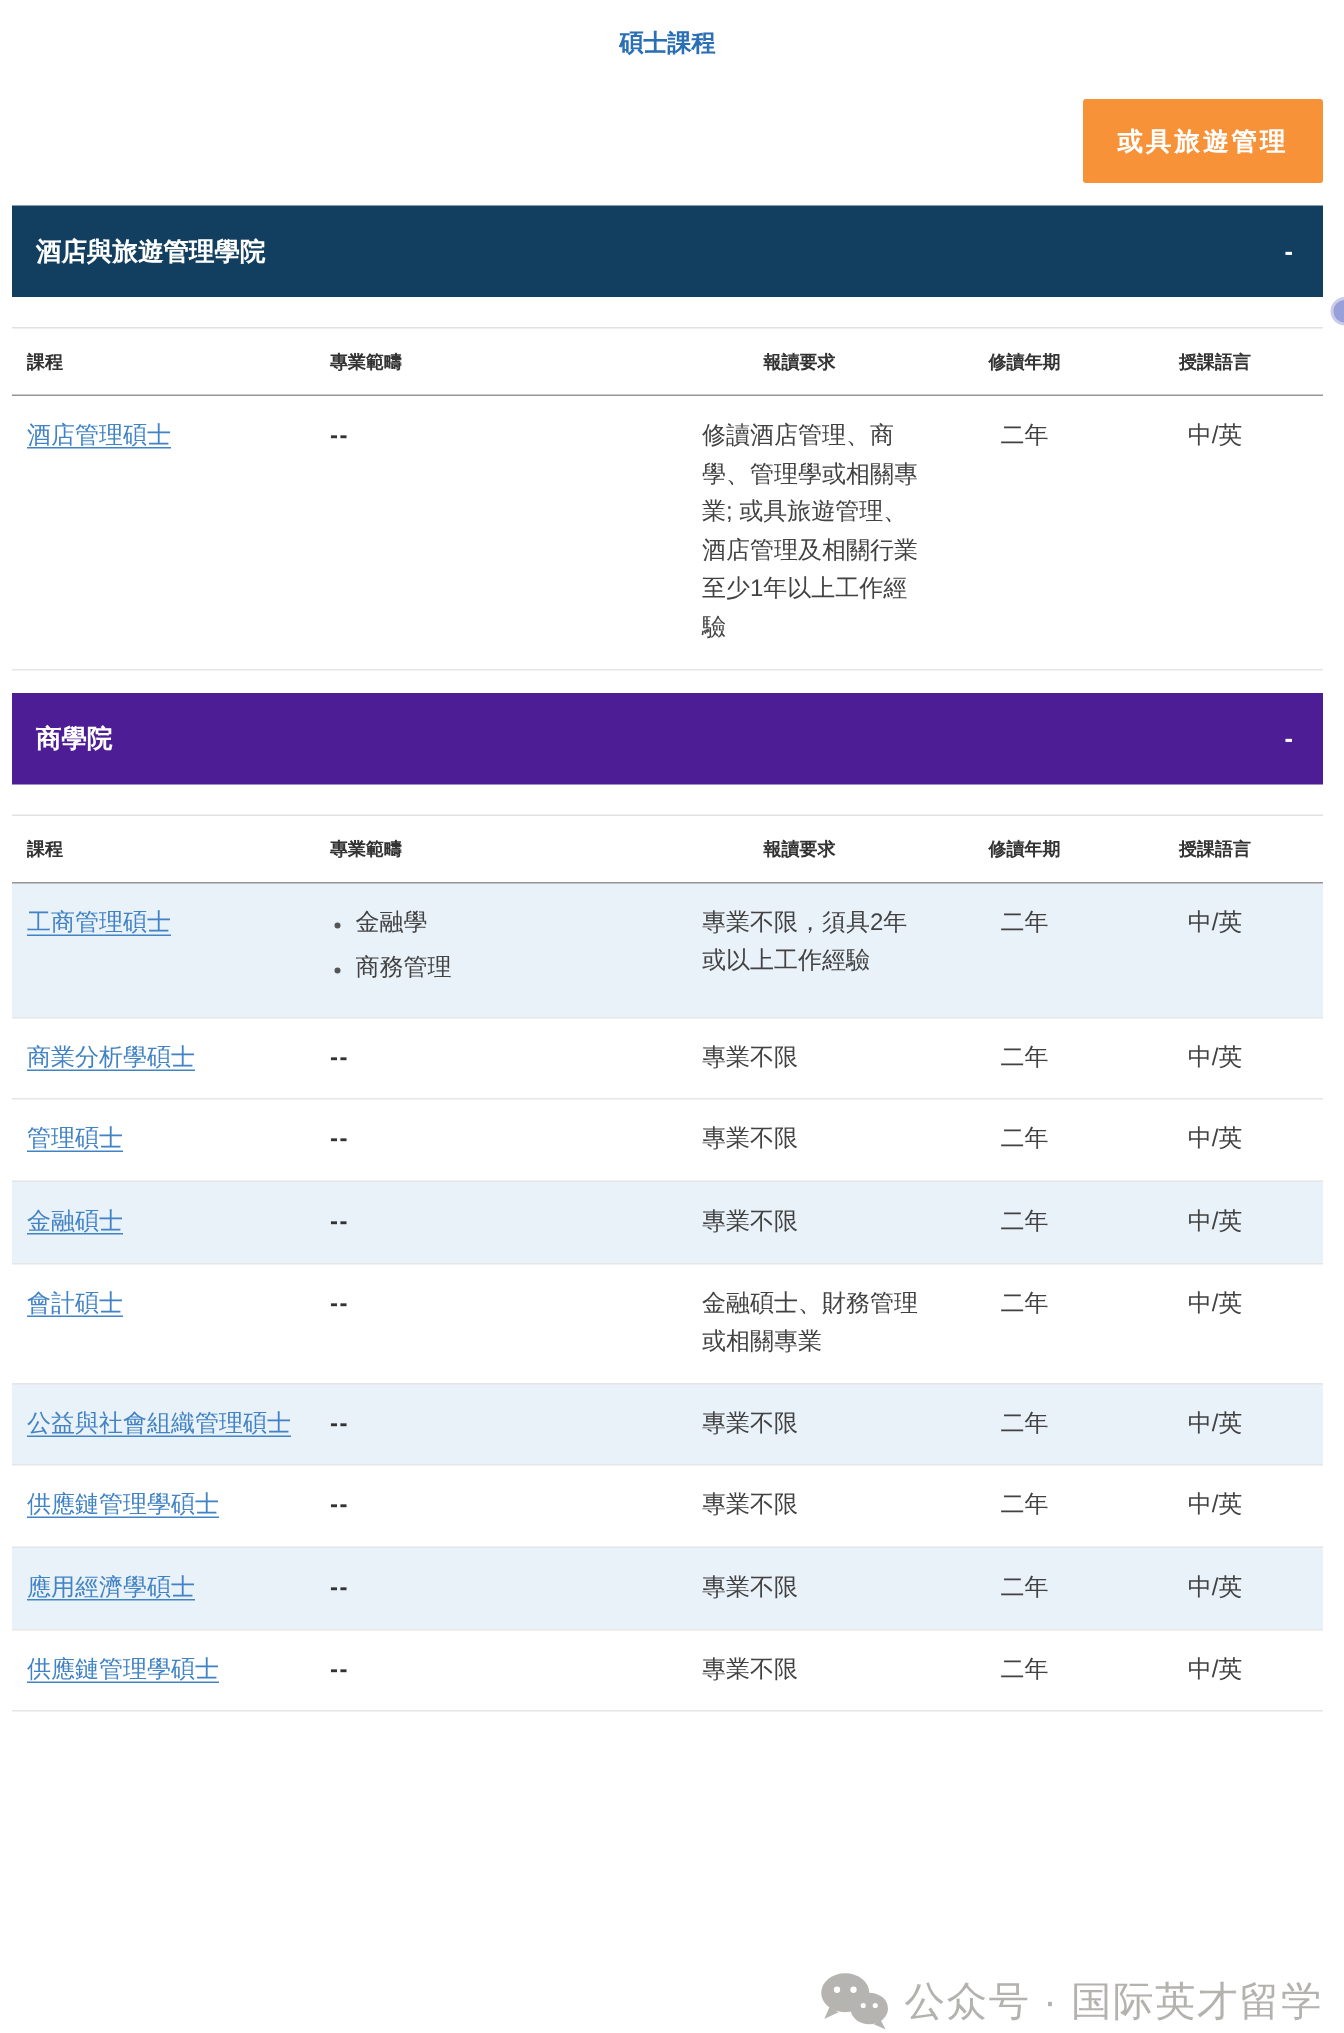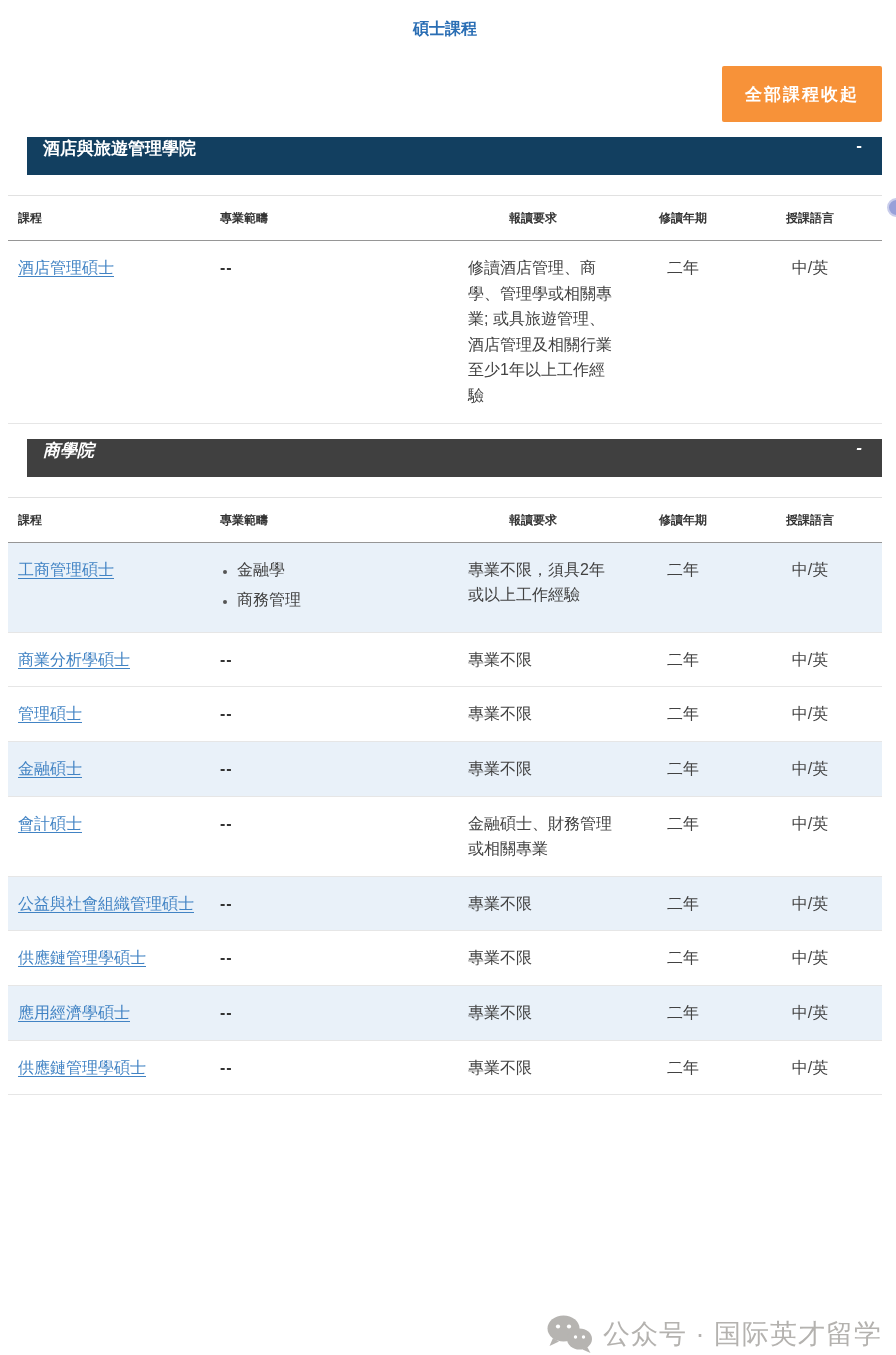--- a/index.html
+++ b/index.html
@@ -23,26 +23,25 @@
   .collapse-btn {
     background: var(--button-orange, #f79239);
     color: #ffffff; border: none; cursor: pointer;
     font-family: inherit; font-size: 17px; font-weight: bold;
     letter-spacing: 2px;
     height: 56px; padding: 0 23px; border-radius: 2px;
   }
 
   .faculty-section { margin-top: 15px; }
   .faculty-header {
-    height: 38px;
-    display: flex; justify-content: space-between;
+    height: 61px;
+    display: flex; align-items: center; justify-content: space-between;
     padding: 0 20px 0 16px;
     color: #ffffff; font-size: 17px; font-weight: bold;
     cursor: pointer;
-    margin-left: 19px;
   }
   .collapse-icon { font-size: 17px; font-weight: bold; line-height: 1; }
 
   table.course-table { width: 100%; border-collapse: collapse; margin-top: 20px; table-layout: fixed; }
   thead th {
     border-top: 1px solid #e1e1e1;
     border-bottom: 1px solid #969696;
     padding: 14px 0 13px;
     font-size: 12px; font-weight: bold; color: #333333;
   }
@@ -84,21 +83,21 @@
     z-index: 4;
   }
 </style>
 </head>
 <body>
 
 <div class="page">
   <h1 class="page-title">碩士課程</h1>
 
   <div class="btn-row">
-    <button class="collapse-btn">全部課程收起</button>
+    <button class="collapse-btn">或具旅遊管理</button>
   </div>
 
   <div id="sections">
       <section class="faculty-section">
         <div class="faculty-header" style="background: rgb(18, 63, 96);">
           <span class="faculty-name">酒店與旅遊管理學院</span>
           <span class="collapse-icon">-</span>
         </div>
         <table class="course-table">
           <thead>
@@ -115,21 +114,21 @@
               <td class="col0"><a class="course-link" href="#">酒店管理碩士</a></td>
               <td class="col1"><span class="dash">--</span></td>
               <td class="col2">修讀酒店管理、商學、管理學或相關專業; 或具旅遊管理、酒店管理及相關行業至少1年以上工作經驗</td>
               <td class="col3">二年</td>
               <td class="col4">中/英</td>
             </tr>
           </tbody>
         </table>
       </section>
       <section class="faculty-section">
-        <div class="faculty-header" style="background: #404040; font-style: italic;">
+        <div class="faculty-header" style="background: #4c1d95;">
           <span class="faculty-name">商學院</span>
           <span class="collapse-icon">-</span>
         </div>
         <table class="course-table">
           <thead>
             <tr>
               <th class="col0">課程</th>
               <th class="col1">專業範疇</th>
               <th class="col2">報讀要求</th>
               <th class="col3">修讀年期</th>

